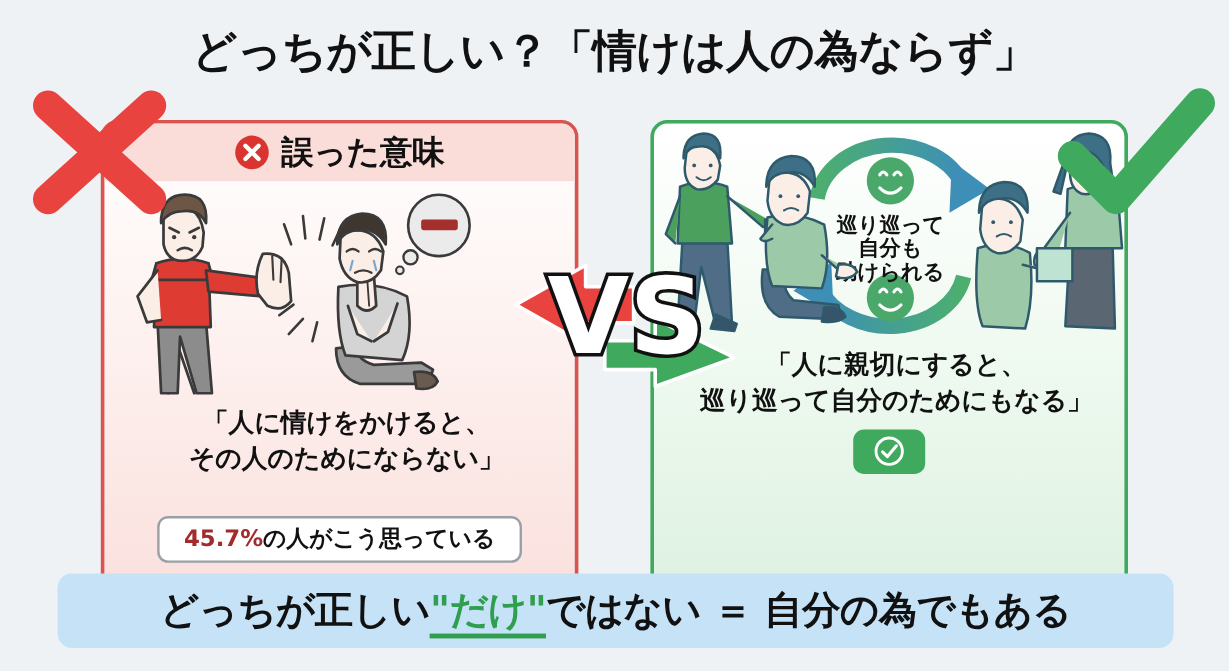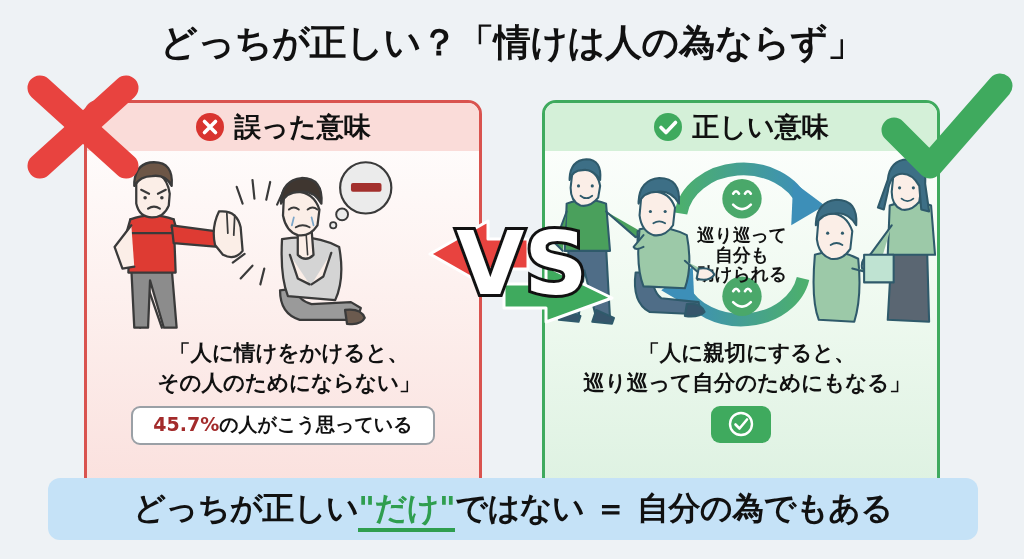--- a/index.html
+++ b/index.html
@@ -102,20 +102,21 @@
 
   #stat-badge {
     background: #ffffff;
     border: 2px solid #9aa0a6;
     border-radius: 9px;
     padding: 4px 20px 5px;
     font-size: 19px;
     font-weight: bold;
     color: #111111;
     white-space: nowrap;
+    margin-top: 24px;
   }
   #stat-badge .pct { color: #a32b2b; }
 
   #correct-badge {
     background: #3faa5e;
     border-radius: 9px;
     padding: 5px 17px 6px;
     display: flex;
     align-items: center;
     gap: 8px;
@@ -275,29 +276,20 @@
 
   <div class="badge-row">
     <div id="stat-badge">
       <span class="pct">45.7%</span><span>の人がこう思っている</span>
     </div>
   </div>
 </div>
 
 <div class="card" id="card-right">
 
-  <div class="card-header">
-    <span class="hdr-icon">
-      <svg viewBox="0 0 30 30">
-        <circle cx="15" cy="15" r="14" fill="#3faa5e"></circle>
-        <path d="M8 15.5 L13 20.5 L22.5 10.5" stroke="#ffffff" stroke-width="3.6" fill="none" stroke-linecap="round" stroke-linejoin="round"></path>
-      </svg>
-    </span>
-    <span class="card-header-text">正しい意味</span>
-  </div>
 
   <div class="illus">
     <svg viewBox="0 0 398 185" preserveAspectRatio="xMidYMid meet">
       <defs>
         <linearGradient id="gtop" x1="0" y1="0" x2="1" y2="0">
           <stop offset="0%" stop-color="#4caf6e"></stop>
           <stop offset="100%" stop-color="#3d8fb8"></stop>
         </linearGradient>
         <linearGradient id="gbot" x1="1" y1="0" x2="0" y2="0">
           <stop offset="0%" stop-color="#4caf6e"></stop>

